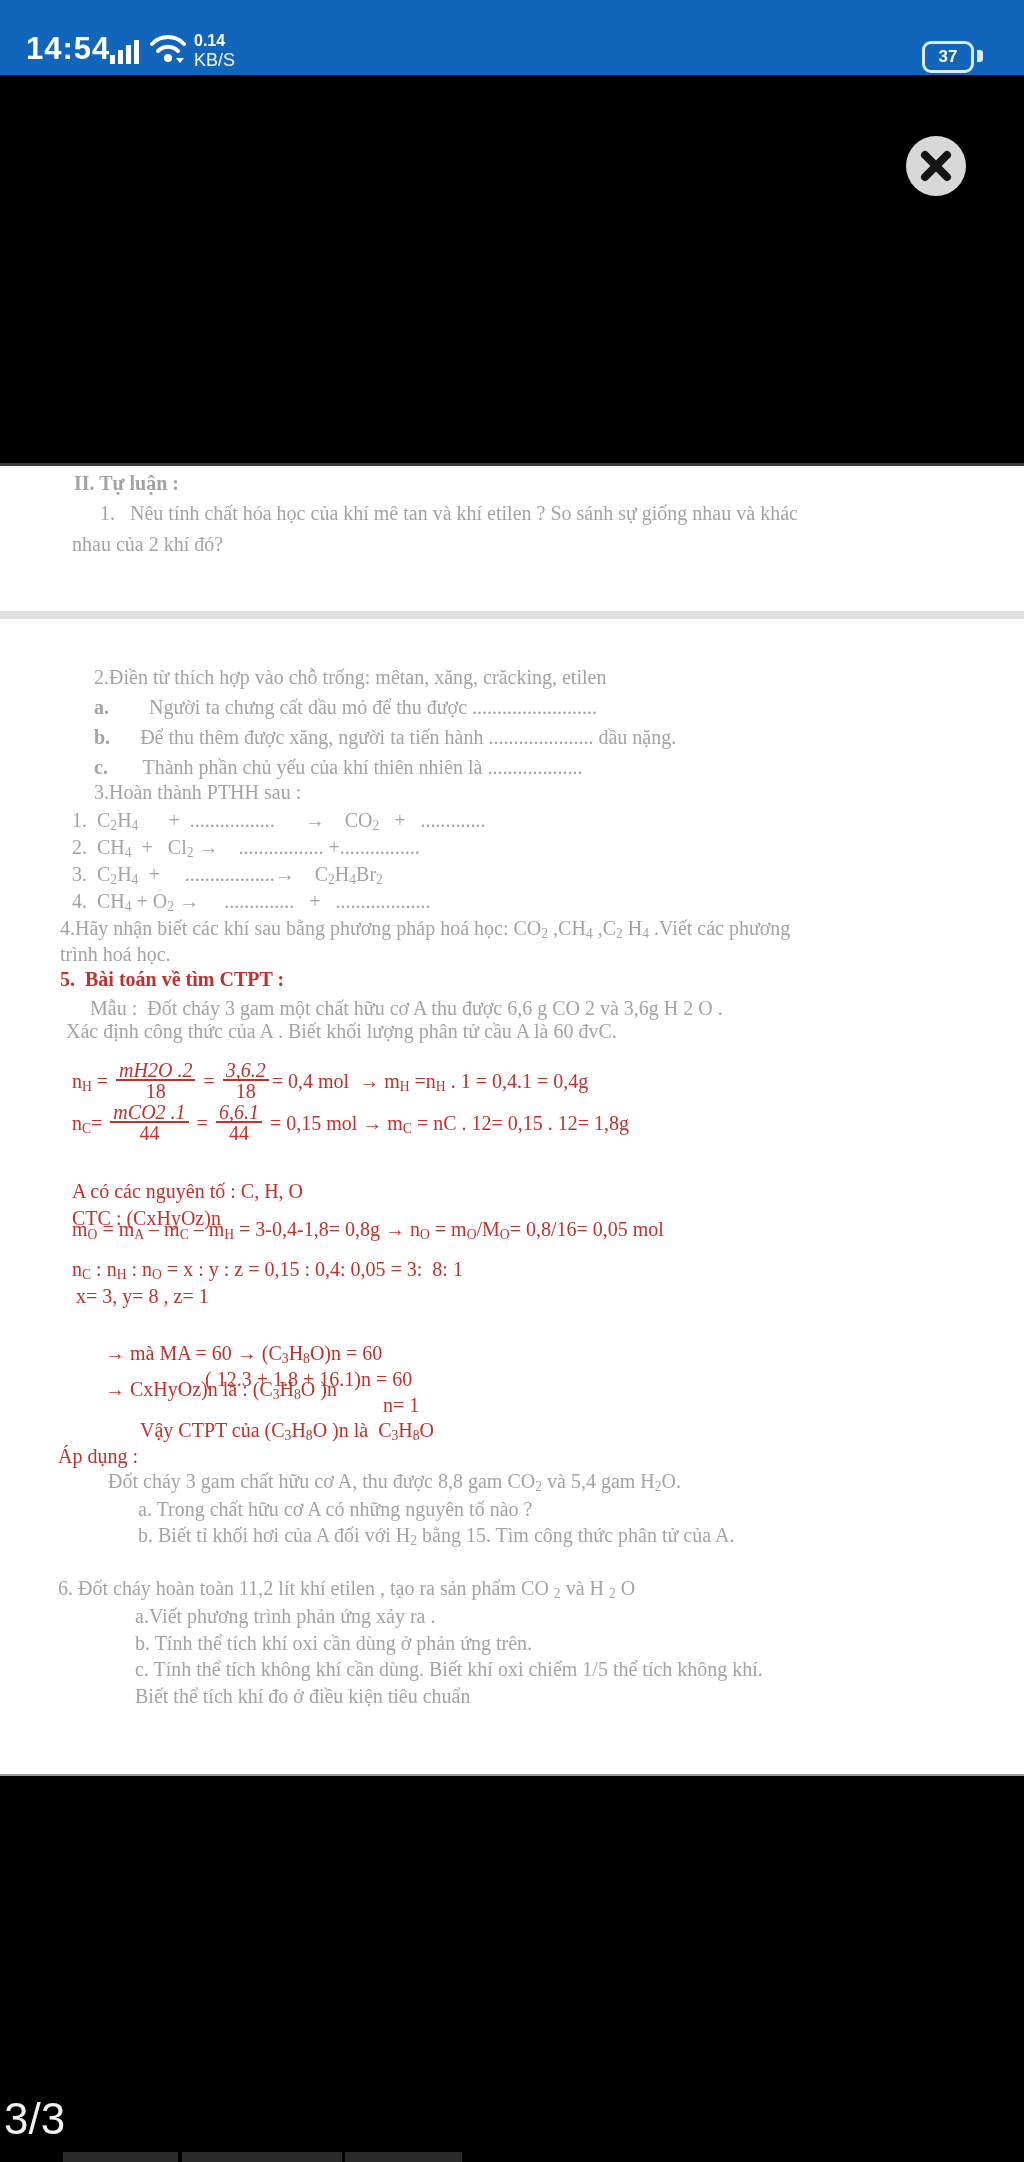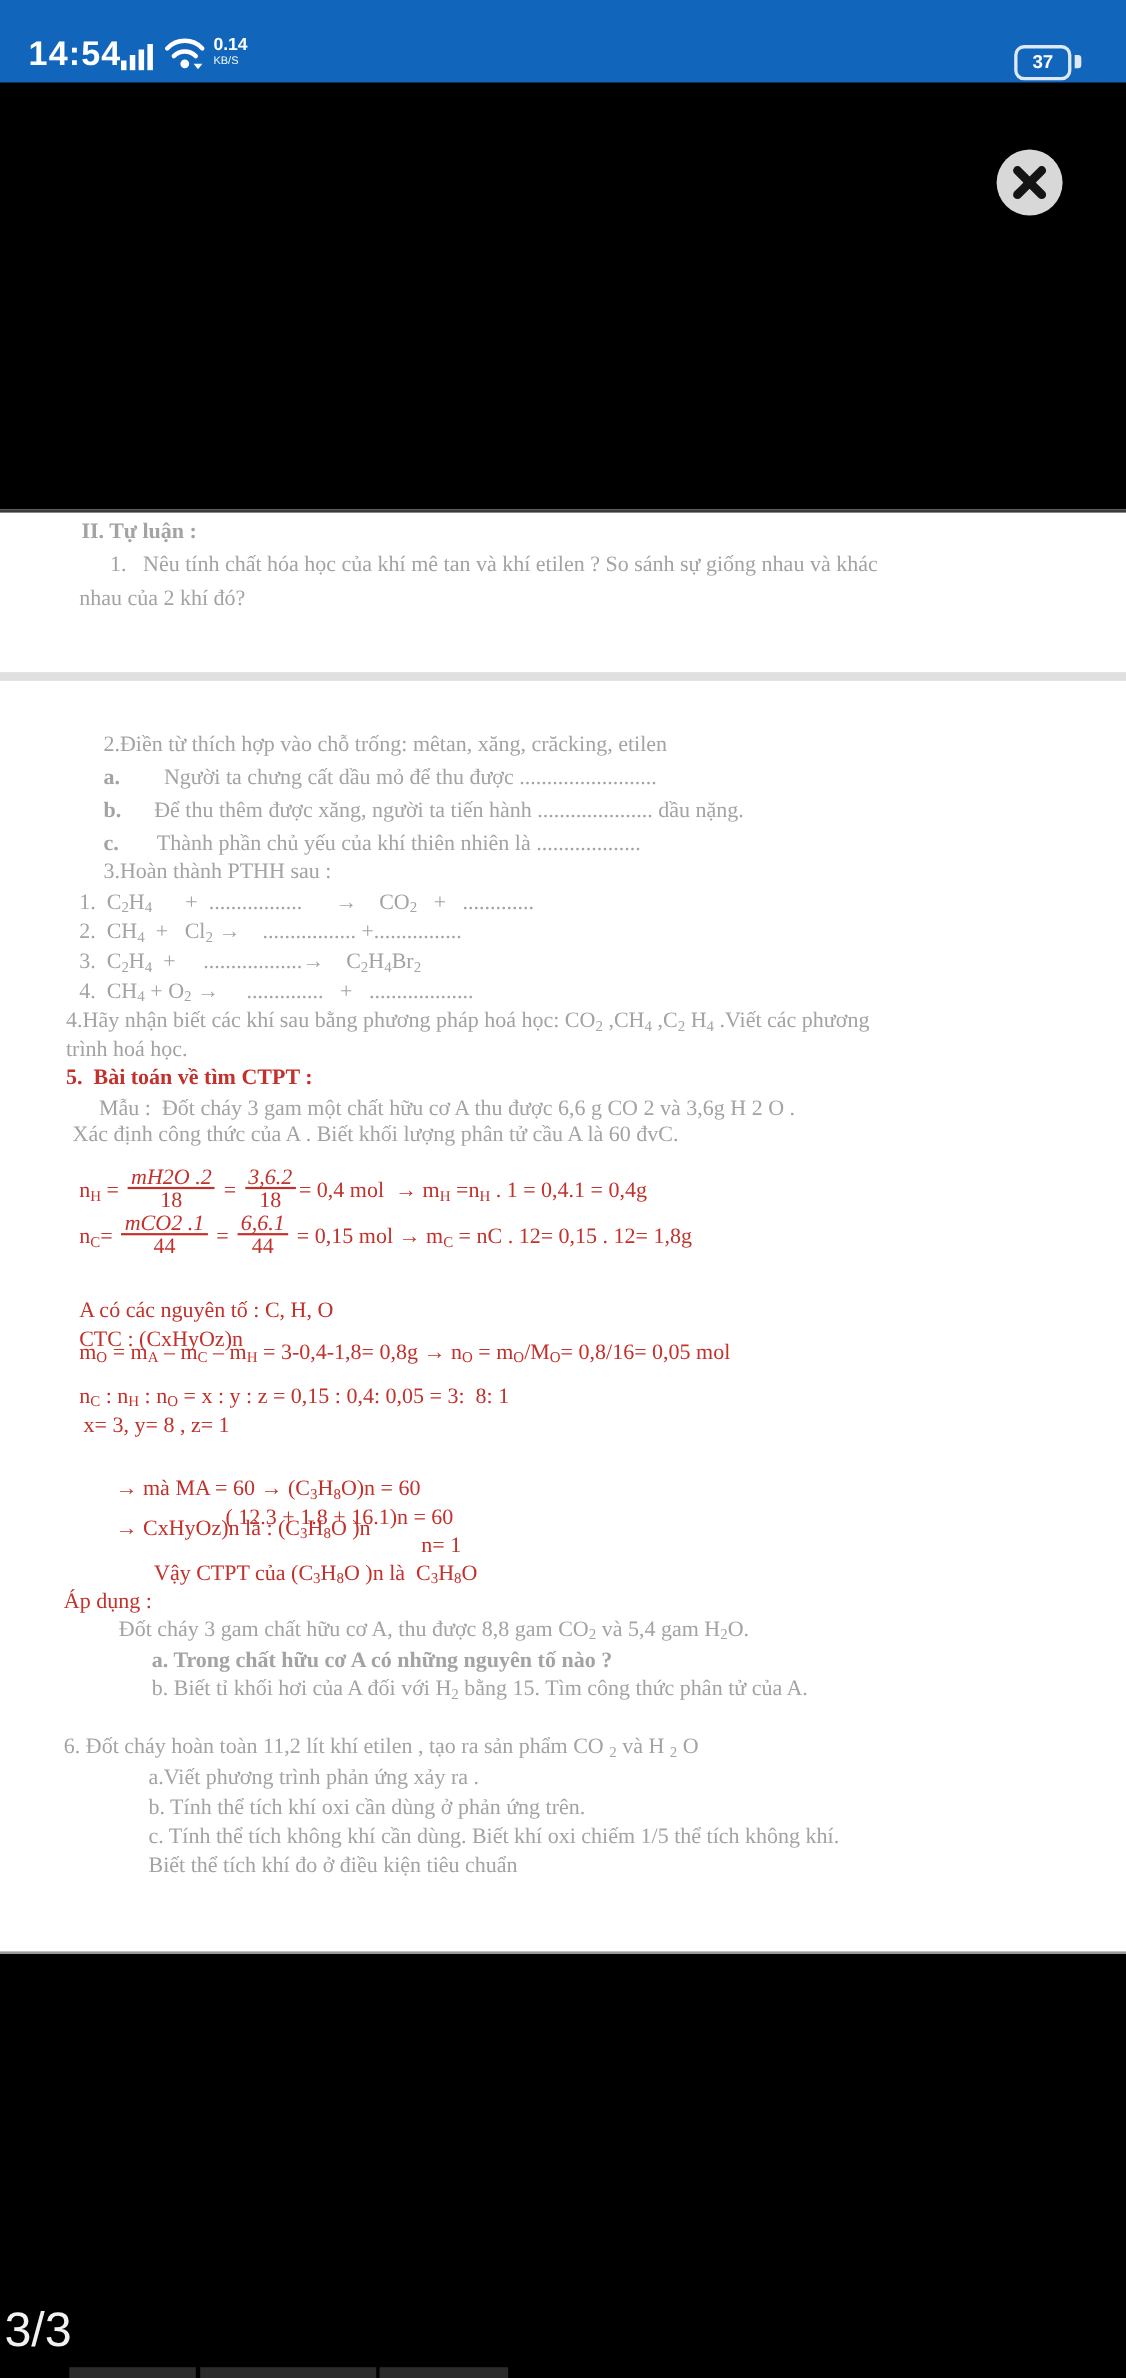--- a/index.html
+++ b/index.html
@@ -7,21 +7,21 @@
     width:1024px;height:2162px;position:relative;background:#000;
     font-family:"Liberation Sans", sans-serif;overflow:hidden;
   }
   
   .status-bar{position:absolute;left:0;top:0;width:1024px;height:75px;background:#1166bb;}
   .sb-time{position:absolute;left:26px;top:31px;font-size:31px;font-weight:bold;color:#ffffff;letter-spacing:1px;}
   .sb-signal{position:absolute;left:110px;top:38px;}
   .sb-wifi{position:absolute;left:150px;top:34px;}
   .sb-speed{position:absolute;left:194px;top:33px;color:#fff;line-height:1;}
   .sb-speed .v{font-size:16px;font-weight:bold;display:block;}
-  .sb-speed .u{font-size:10px;display:block;margin-top:2px;opacity:.95;}
+  .sb-speed .u{font-size:18px;display:block;margin-top:2px;opacity:.95;}
   .sb-batt{position:absolute;left:922px;top:41px;width:46px;height:26px;border:3px solid #dfe9f6;border-radius:9px;
            color:#fff;font-size:17px;font-weight:bold;text-align:center;line-height:26px;}
   .sb-batt-nub{position:absolute;left:977px;top:50px;width:6px;height:12px;background:#dfe9f6;border-radius:0 3px 3px 0;}
   
   .close-btn{position:absolute;left:906px;top:136px;width:60px;height:60px;border-radius:50%;background:#d8d8d8;cursor:pointer;}
   
   .page{position:absolute;left:0;top:463px;width:1024px;height:1313px;background:#fff;
         border-top:3px solid #3b3b3b;border-bottom:2px solid #9a9a9a;box-sizing:border-box;}
   .page-divider{position:absolute;left:0;top:611px;width:1024px;height:8px;background:#e0e0e0;}
   .doc-line{position:absolute;font-family:"Liberation Serif","DejaVu Serif",serif;font-size:20px;line-height:26px;
@@ -101,21 +101,21 @@
     <div class="doc-line red" style="left: 72px; top: 1205px;"><span>CTC : (CxHyOz)n</span></div>
     <div class="doc-line red" style="left: 72px; top: 1256px;"><span>n<sub>C</sub> : n<sub>H</sub> : n<sub>O</sub> = x : y : z = 0,15 : 0,4: 0,05 = 3:  8: 1</span></div>
     <div class="doc-line red" style="left: 76px; top: 1283px;"><span>x= 3, y= 8 , z= 1</span></div>
     <div class="doc-line red" style="left: 105px; top: 1376px;"><span class="seg-b">→ </span><span>CxHyOz)n là : (C<sub>3</sub>H<sub>8</sub>O )n</span></div>
     <div class="doc-line red" style="left: 105px; top: 1340px;"><span class="seg-b">→ </span><span>mà MA = 60 </span><span class="seg-b">→ </span><span>(C<sub>3</sub>H<sub>8</sub>O)n = 60</span></div>
     <div class="doc-line red" style="left: 205px; top: 1366px;"><span>( 12.3 + 1.8 + 16.1)n = 60</span></div>
     <div class="doc-line red" style="left: 383px; top: 1392px;"><span>n= 1</span></div>
     <div class="doc-line red" style="left: 140px; top: 1417px;"><span>Vậy CTPT của (C<sub>3</sub>H<sub>8</sub>O )n là  C<sub>3</sub>H<sub>8</sub>O</span></div>
     <div class="doc-line red" style="left: 58px; top: 1443px;"><span>Áp dụng :</span></div>
     <div class="doc-line" style="left: 108px; top: 1468px;"><span>Đốt cháy 3 gam chất hữu cơ A, thu được 8,8 gam CO<sub>2</sub> và 5,4 gam H<sub>2</sub>O.</span></div>
-    <div class="doc-line" style="left: 138px; top: 1496px; font-weight: bold;"><span>a. Trong chất hữu cơ A có những nguyên tố nào ?</span></div>
+    <div class="doc-line" style="left: 138px; top: 1496px;"><span>a. Trong chất hữu cơ A có những nguyên tố nào ?</span></div>
     <div class="doc-line" style="left: 138px; top: 1522px;"><span>b. Biết tỉ khối hơi của A đối với H<sub>2</sub> bằng 15. Tìm công thức phân tử của A.</span></div>
     <div class="doc-line" style="left: 58px; top: 1575px;"><span>6. Đốt cháy hoàn toàn 11,2 lít khí etilen , tạo ra sản phẩm CO <sub>2</sub> và H <sub>2</sub> O</span></div>
     <div class="doc-line" style="left: 135px; top: 1603px;"><span>a.Viết phương trình phản ứng xảy ra .</span></div>
     <div class="doc-line" style="left: 135px; top: 1630px;"><span>b. Tính thể tích khí oxi cần dùng ở phản ứng trên.</span></div>
     <div class="doc-line" style="left: 135px; top: 1656px;"><span>c. Tính thể tích không khí cần dùng. Biết khí oxi chiếm 1/5 thể tích không khí.</span></div>
     <div class="doc-line" style="left: 135px; top: 1683px;"><span>Biết thể tích khí đo ở điều kiện tiêu chuẩn</span></div>
   </div>
 
 <div class="page-indicator">3/3</div>
 <div id="bottom-bars">

